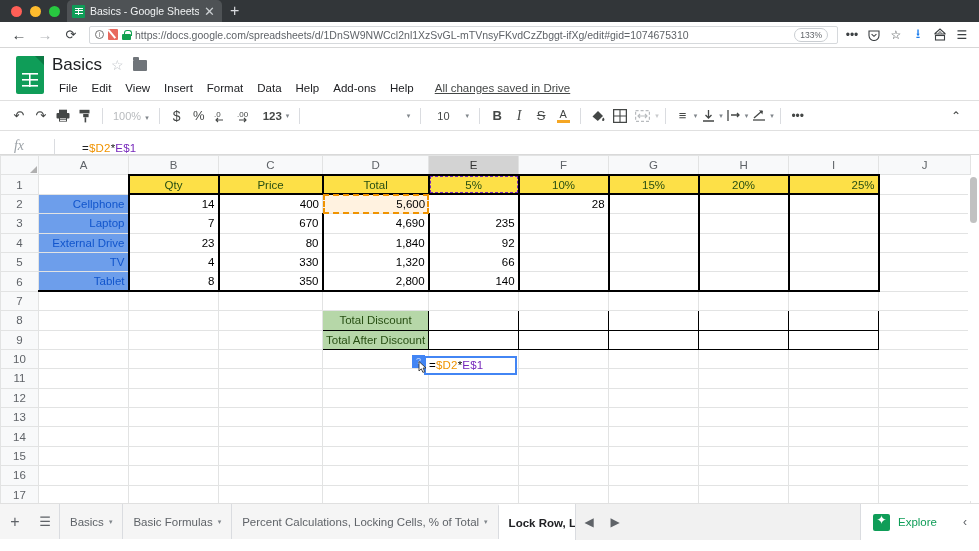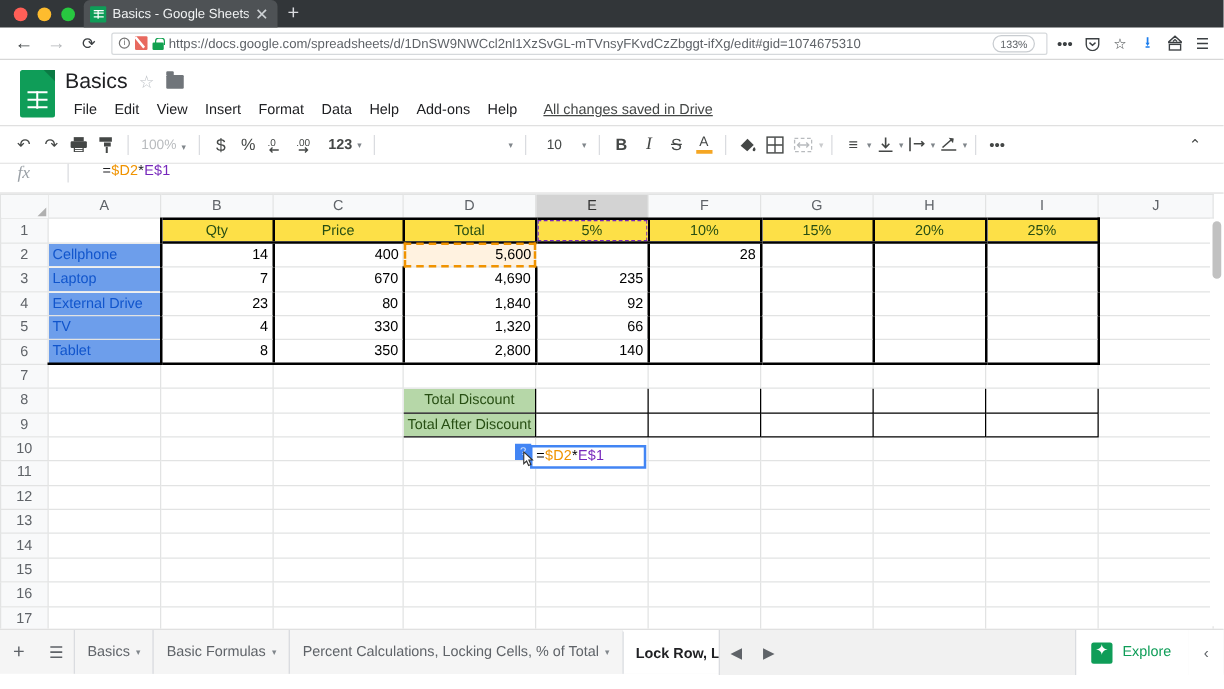--- a/index.html
+++ b/index.html
@@ -371,21 +371,21 @@
   }
   .text-color-btn .bar { width: 13px; height: 3px; background: #f5a623; }
 
   
   .formula-bar {
     height: 25px;
     background: #fff;
     border-top: 1px solid #e0e0e0;
     border-bottom: 1px solid #d9d9d9;
     display: flex;
-    align-items: flex-start;
+    align-items: flex-end;
     gap: 16px;
   }
   .fx-label {
     width: 38px;
     text-align: center;
     font-family: "Liberation Serif", serif;
     font-style: italic;
     font-size: 14px;
     color: #9aa0a6;
   }
@@ -469,21 +469,21 @@
   .totals-green {
     background: #b6d7a8;
     color: #274e13;
     font-weight: bold;
     text-align: center;
     font-size: 11px;
   }
 
   
   .bl { border-left: 2px solid #000 !important; }
-  .br { border-right: 2px solid #000 !important; }
+  .br { border-right: 2px solid #000 !important; text-align: right; }
   .bt { border-top: 2px solid #000 !important; }
   .bb { border-bottom: 2px solid #000 !important; }
   .ib { border: 1px solid #000 !important; }
 
   
   .ref-d2 {
     background: #fff2e0;
     outline: 2px dashed #f09300;
     outline-offset: -2px;
     position: relative;

